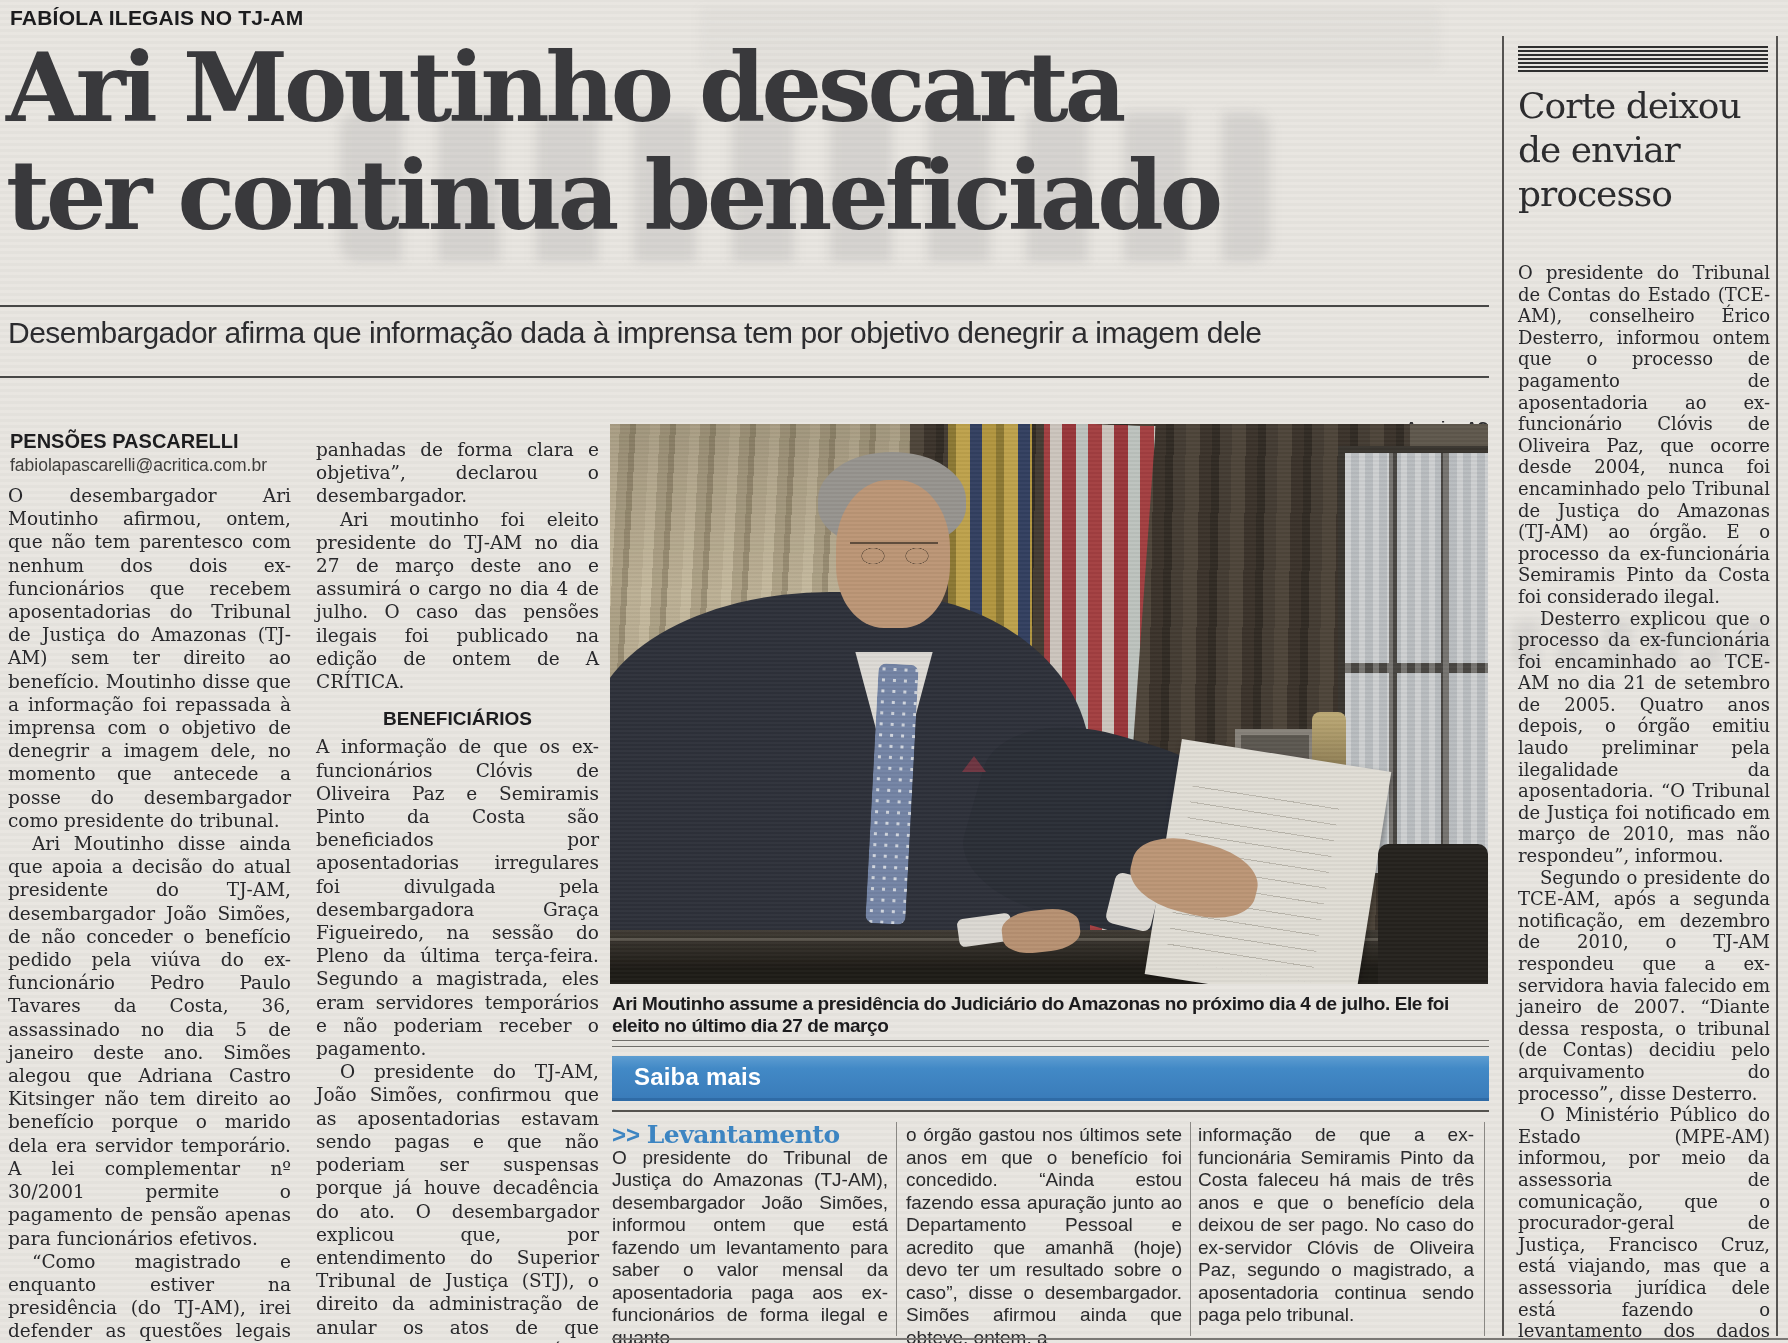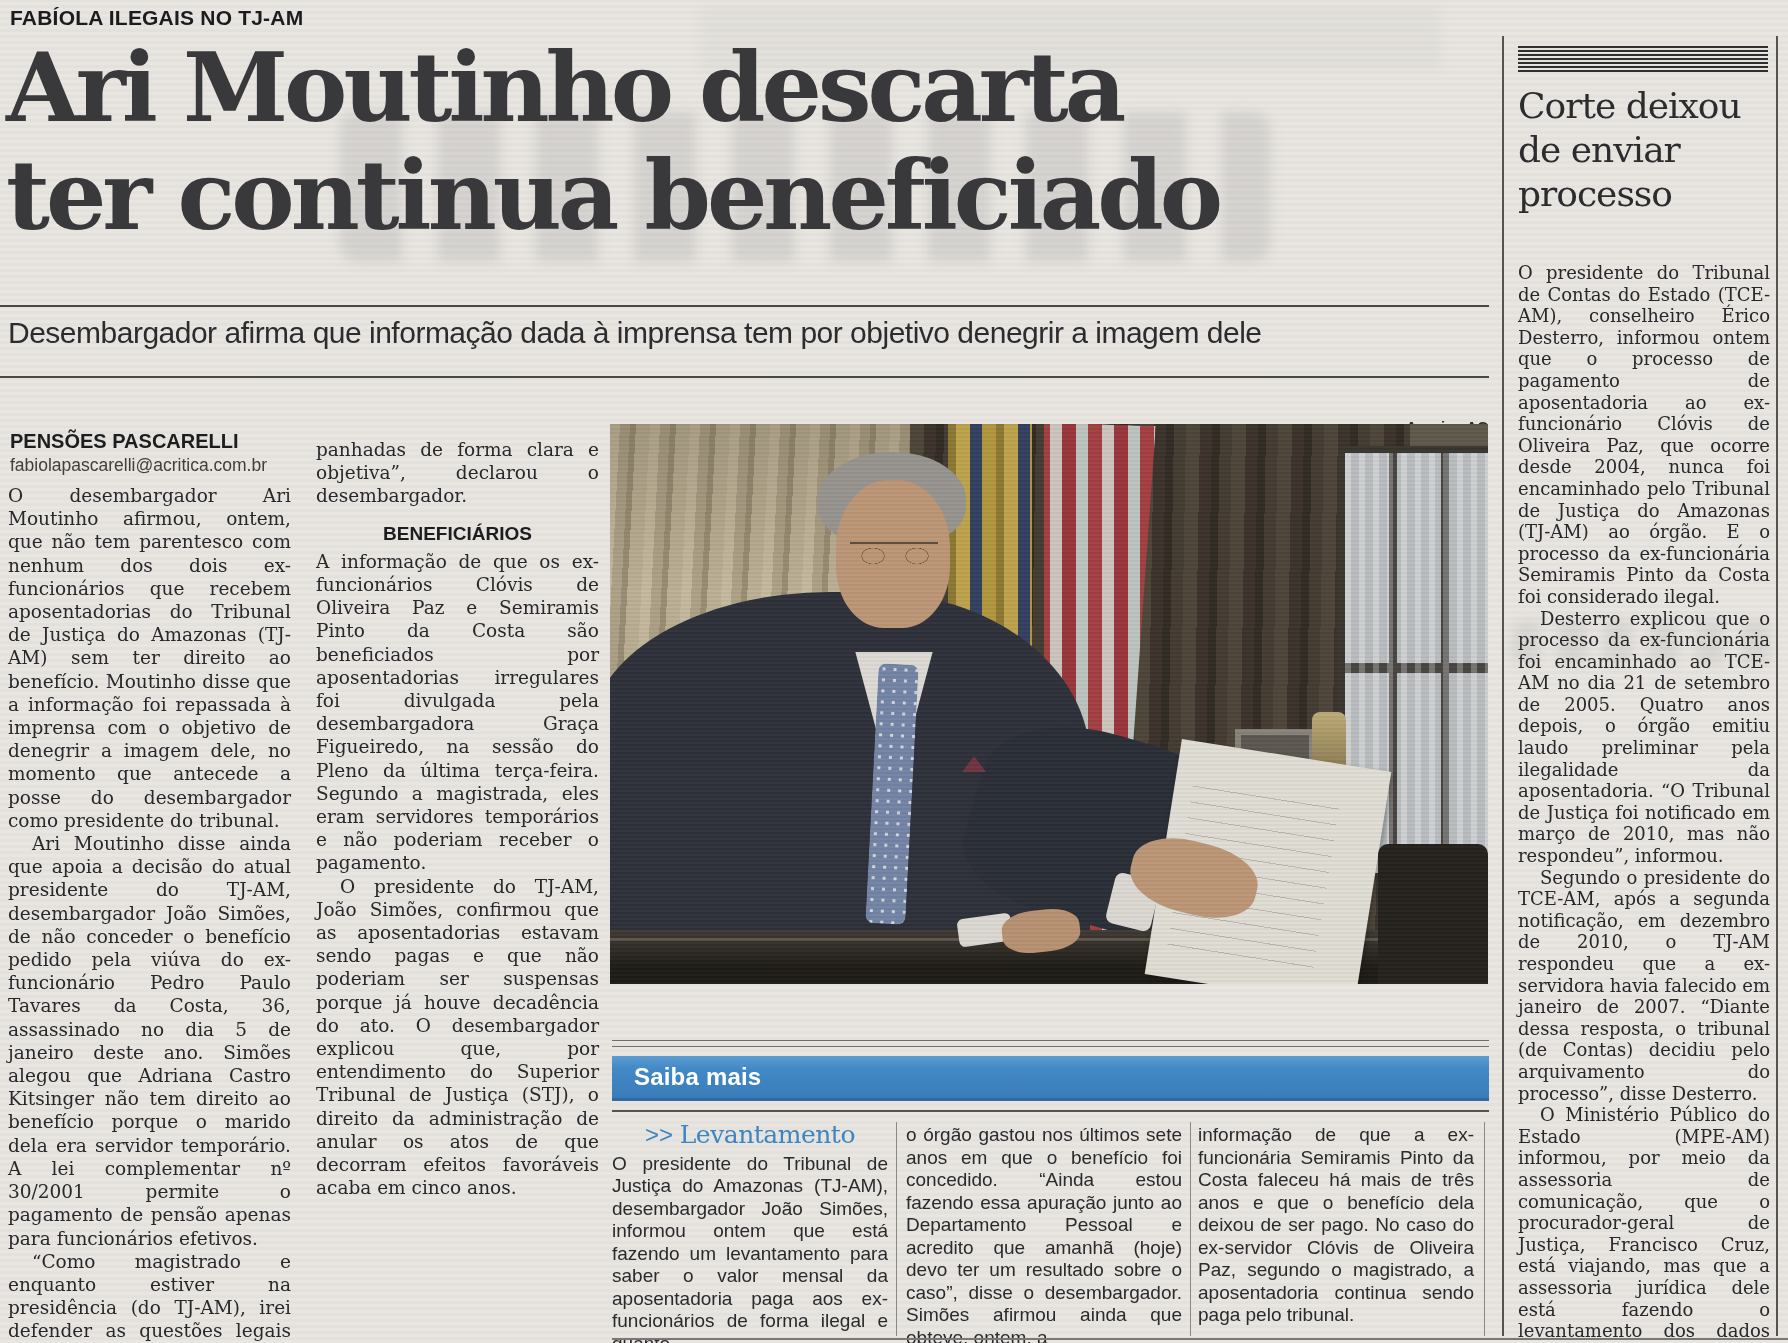--- a/index.html
+++ b/index.html
@@ -91,21 +91,21 @@
            border-top:1.5px solid #6f6d69;border-bottom:1.5px solid #6f6d69;}
   .saiba-bar{position:absolute;left:612px;top:1056px;width:877px;height:42px;
            background:linear-gradient(180deg,#5d9dd1,#4289c6 30%,#3a7cba);border-bottom:3px solid #2f6ba6;
            display:flex;align-items:center;}
   .saiba-bar span{color:#ffffff;font-weight:bold;font-size:24px;padding-left:22px;letter-spacing:.2px;}
   .saiba-rule{position:absolute;left:612px;top:1110px;width:877px;height:2px;background:#55534f;}
   .saiba-col{position:absolute;top:1124px;width:276px;height:212px;font-size:19px;line-height:22.5px;
            text-align:justify;color:#2a2a2c;}
   .saiba-col p{margin:0;}
   .saiba1{left:612px;} .saiba2{left:906px;} .saiba3{left:1198px;}
-  .saiba-title{font-size:24px;font-weight:normal;color:#3d85c2;margin-bottom:6px;text-align:center;}
+  .saiba-title{font-size:24px;font-weight:bold;color:#3d85c2;text-align:left;}
   .saiba-title .t{font-family:"DejaVu Serif",serif;font-size:25px;letter-spacing:-.5px;}
   .vsep{position:absolute;top:1122px;height:214px;width:1px;background:#8a8884;}
   .vsep1{left:896px;} .vsep2{left:1190px;} .vsep3{left:1484px;}
   .bottom-rule{position:absolute;left:612px;top:1338px;width:1176px;height:1.5px;background:#7a7875;}
 
   .side-rule-l{position:absolute;left:1502px;top:36px;width:1.5px;height:1300px;background:#555351;}
   .side-rule-r{position:absolute;left:1776px;top:36px;width:1.5px;height:1300px;background:#555351;}
   .deco-lines{position:absolute;left:1518px;top:46px;width:250px;height:27px;
       background:repeating-linear-gradient(180deg,#2f2f2f 0 1.8px,rgba(0,0,0,0) 1.8px 4px);}
   .side-title{position:absolute;left:1518px;top:84px;width:256px;font-family:"DejaVu Serif",serif;
@@ -145,20 +145,21 @@
     <div class="plist">
         <p>O desembargador Ari Moutinho afirmou, ontem, que não tem parentesco com nenhum dos dois ex-funcionários que recebem aposentadorias do Tribunal de Justiça do Amazonas (TJ-AM) sem ter direito ao benefício. Moutinho disse que a informação foi repassada à imprensa com o objetivo de denegrir a imagem dele, no momento que antecede a posse do desembargador como presidente do tribunal.</p>
         <p>Ari Moutinho disse ainda que apoia a decisão do atual presidente do TJ-AM, desembargador João Simões, de não conceder o benefício pedido pela viúva do ex-funcionário Pedro Paulo Tavares da Costa, 36, assassinado no dia 5 de janeiro deste ano. Simões alegou que Adriana Castro Kitsinger não tem direito ao benefício porque o marido dela era servidor temporário. A lei complementar nº 30/2001 permite o pagamento de pensão apenas para funcionários efetivos.</p>
         <p>“Como magistrado e enquanto estiver na presidência (do TJ-AM), irei defender as questões legais de forma intransigente. A minha gestão será pautada pela transparência, assim como foi à frente do Tribunal Regional Eleitoral, onde as ações eram acom-</p>
       </div>
   </div>
 
   <div class="bodycol col2">
     <div class="plist">
         <p>panhadas de forma clara e objetiva”, declarou o desembargador.</p>
+        <p>Ari moutinho foi eleito presidente do TJ-AM no dia 27 de março deste ano e assumirá o cargo no dia 4 de julho. O caso das pensões ilegais foi publicado na edição de ontem de A CRÍTICA.</p>
       </div>
     <h3>BENEFICIÁRIOS</h3>
     <div class="plist">
         <p>A informação de que os ex-funcionários Clóvis de Oliveira Paz e Semiramis Pinto da Costa são beneficiados por aposentadorias irregulares foi divulgada pela desembargadora Graça Figueiredo, na sessão do Pleno da última terça-feira. Segundo a magistrada, eles eram servidores temporários e não poderiam receber o pagamento.</p>
         <p>O presidente do TJ-AM, João Simões, confirmou que as aposentadorias estavam sendo pagas e que não poderiam ser suspensas porque já houve decadência do ato. O desembargador explicou que, por entendimento do Superior Tribunal de Justiça (STJ), o direito da administração de anular os atos de que decorram efeitos favoráveis acaba em cinco anos.</p>
       </div>
   </div>
 
   <div class="photo-credit">Arquivo AC</div>
 
@@ -182,20 +183,21 @@
     <div class="ph-cuff-l"></div>
     <div class="ph-hand-l"></div>
     <div class="ph-paper"></div>
     <div class="ph-cuff-r"></div>
     <div class="ph-hand-r"></div>
     <div class="ph-darkobj"></div>
     <div class="ph-tint"></div>
     <div class="ph-grain"></div>
   </div>
 
+  <div class="caption">Ari Moutinho assume a presidência do Judiciário do Amazonas no próximo dia 4 de julho. Ele foi eleito no último dia 27 de março</div>
 
   <div class="double-rule"></div>
 
   <div class="saiba-bar">
     <span>Saiba mais</span>
   </div>
   <div class="saiba-rule"></div>
 
   <div class="saiba-col saiba1">
     <div class="saiba-title">

